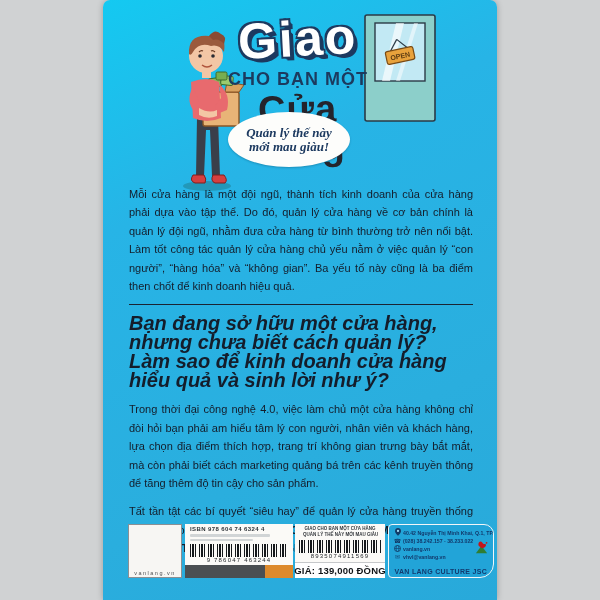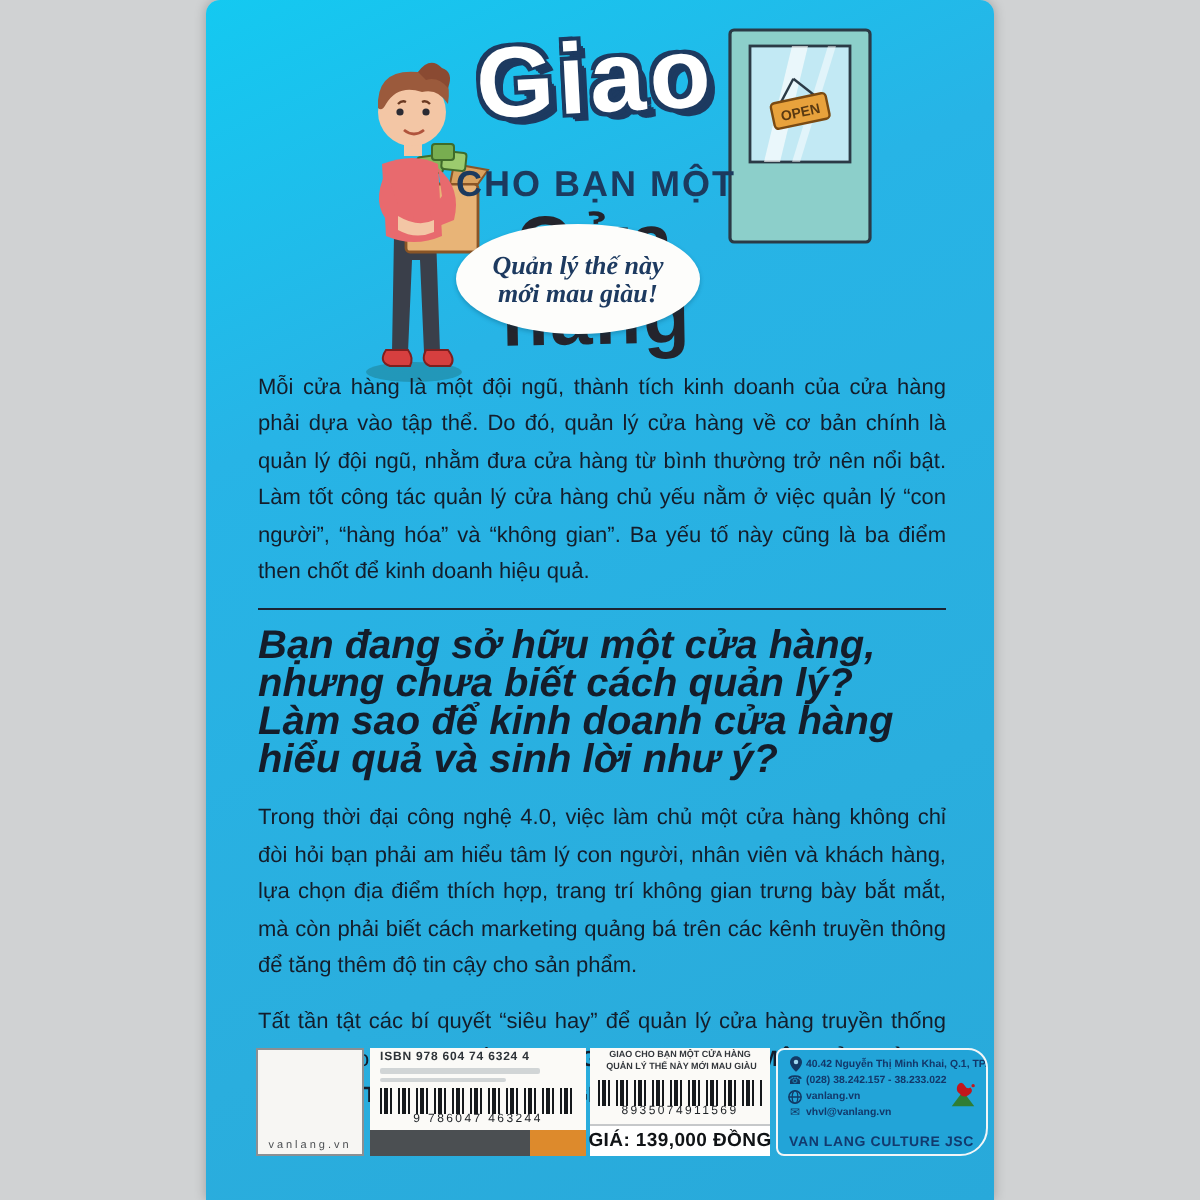--- a/index.html
+++ b/index.html
@@ -13,21 +13,21 @@
   }
   
   .boy{position:absolute;left:66px;top:18px;width:76px;height:176px;}
   .door{position:absolute;left:259px;top:13px;width:78px;height:110px;}
   .title-block{position:absolute;left:113px;top:14px;width:164px;text-align:center;}
   .title-top{
     display:inline-block;font-size:50px;font-weight:bold;color:#ffffff;letter-spacing:2px;
     transform:rotate(-3deg);line-height:1;
     text-shadow:-2px -2px 0 #1d3a60,2px -2px 0 #1d3a60,-2px 2px 0 #1d3a60,2px 2px 0 #1d3a60,3px 3px 0 #1d3a60,4px 4px 0 #1d3a60;
   }
-  .title-mid{margin-top:19px;font-size:18px;font-weight:bold;color:#1c3a5e;letter-spacing:1px;line-height:1;}
+  .title-mid{margin-top:6px;font-size:18px;font-weight:bold;color:#1c3a5e;letter-spacing:1px;line-height:1;}
   .title-bottom{margin-top:2px;font-size:38px;font-weight:bold;color:#24242c;letter-spacing:1px;line-height:1;transform:rotate(-1deg);}
   .bubble{
     position:absolute;left:125px;top:112px;width:122px;height:55px;background:#fdfdfb;
     border-radius:50%;display:flex;flex-direction:column;align-items:center;justify-content:center;
     box-shadow:0 1px 2px rgba(0,60,90,.3);
   }
   .bubble div{font-family:"Liberation Serif",serif;font-style:italic;font-weight:bold;
     color:#1d3a60;font-size:13px;line-height:14px;}
   
   .copy{position:absolute;left:26px;top:185px;width:344px;color:#141d2b;}

